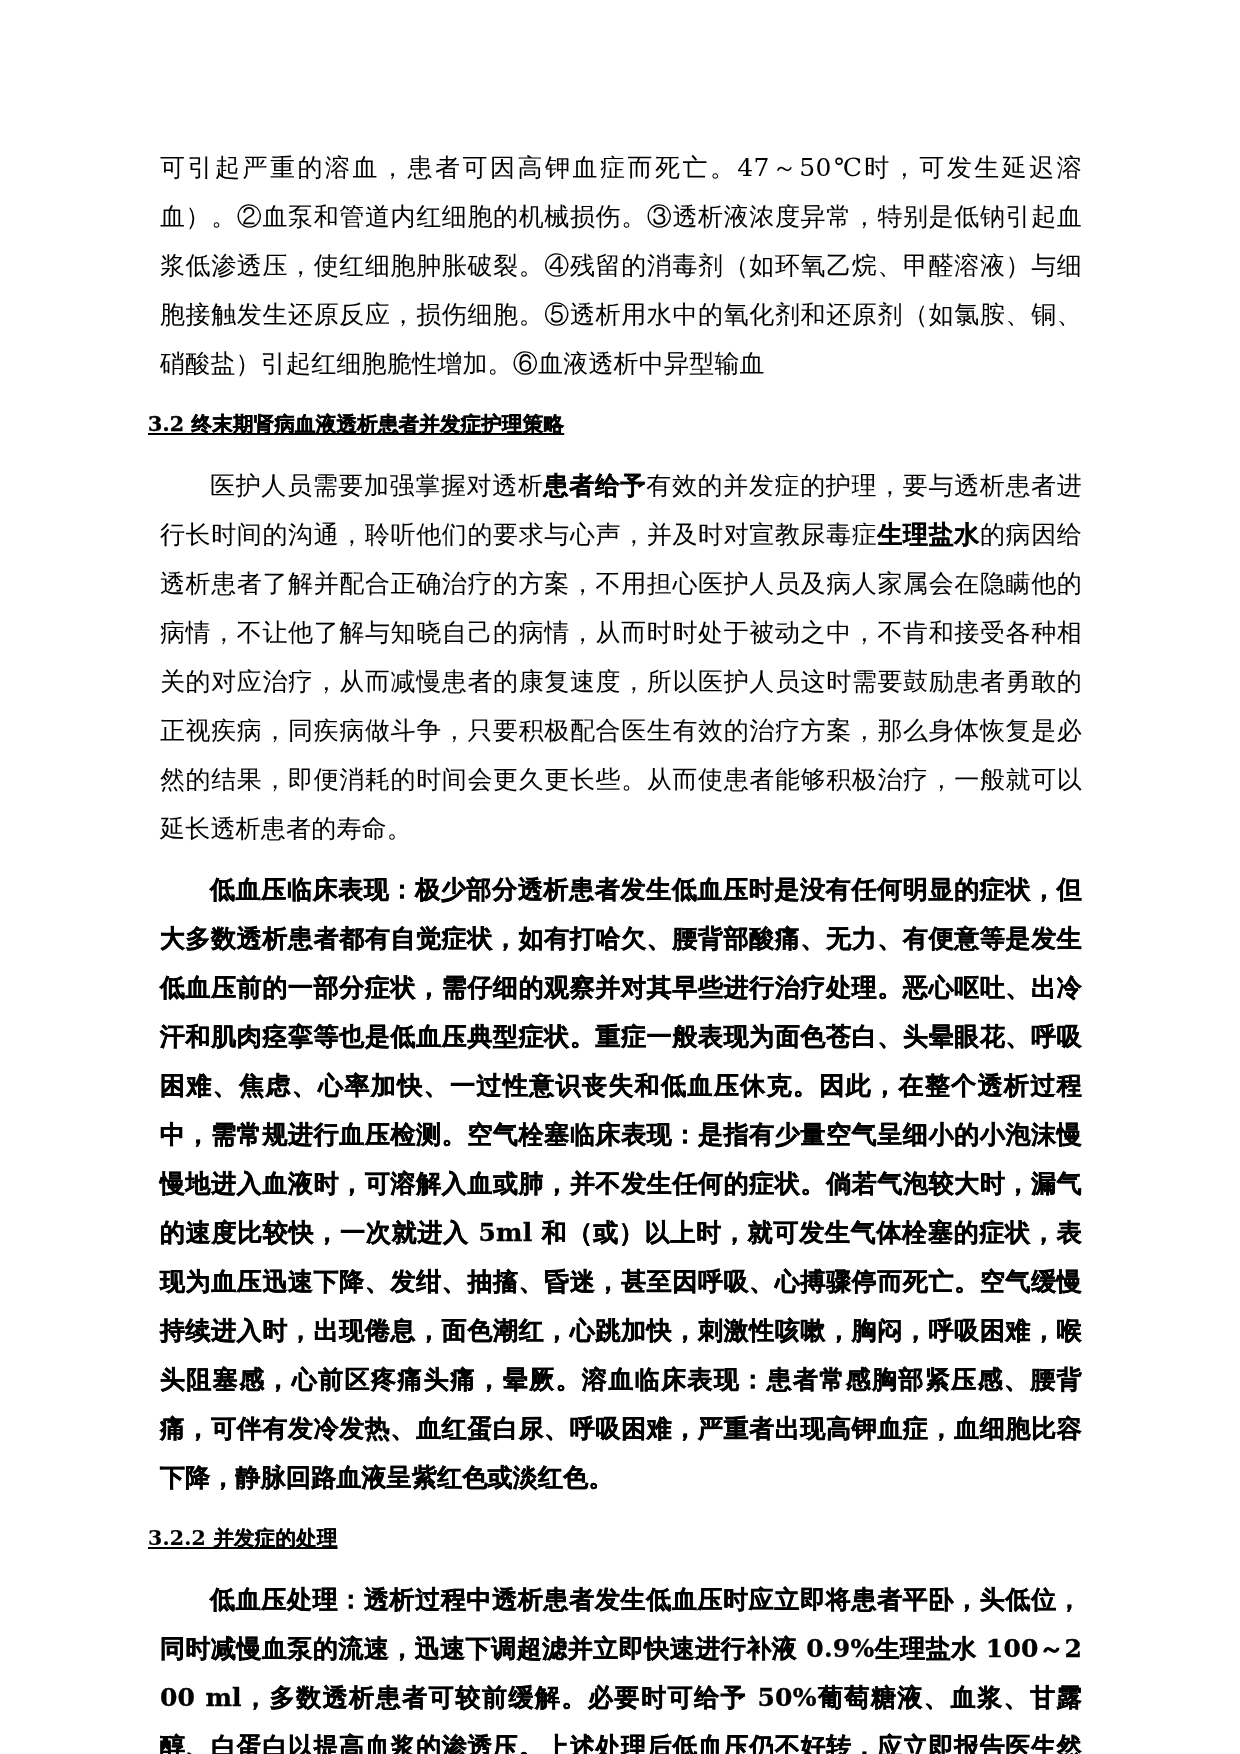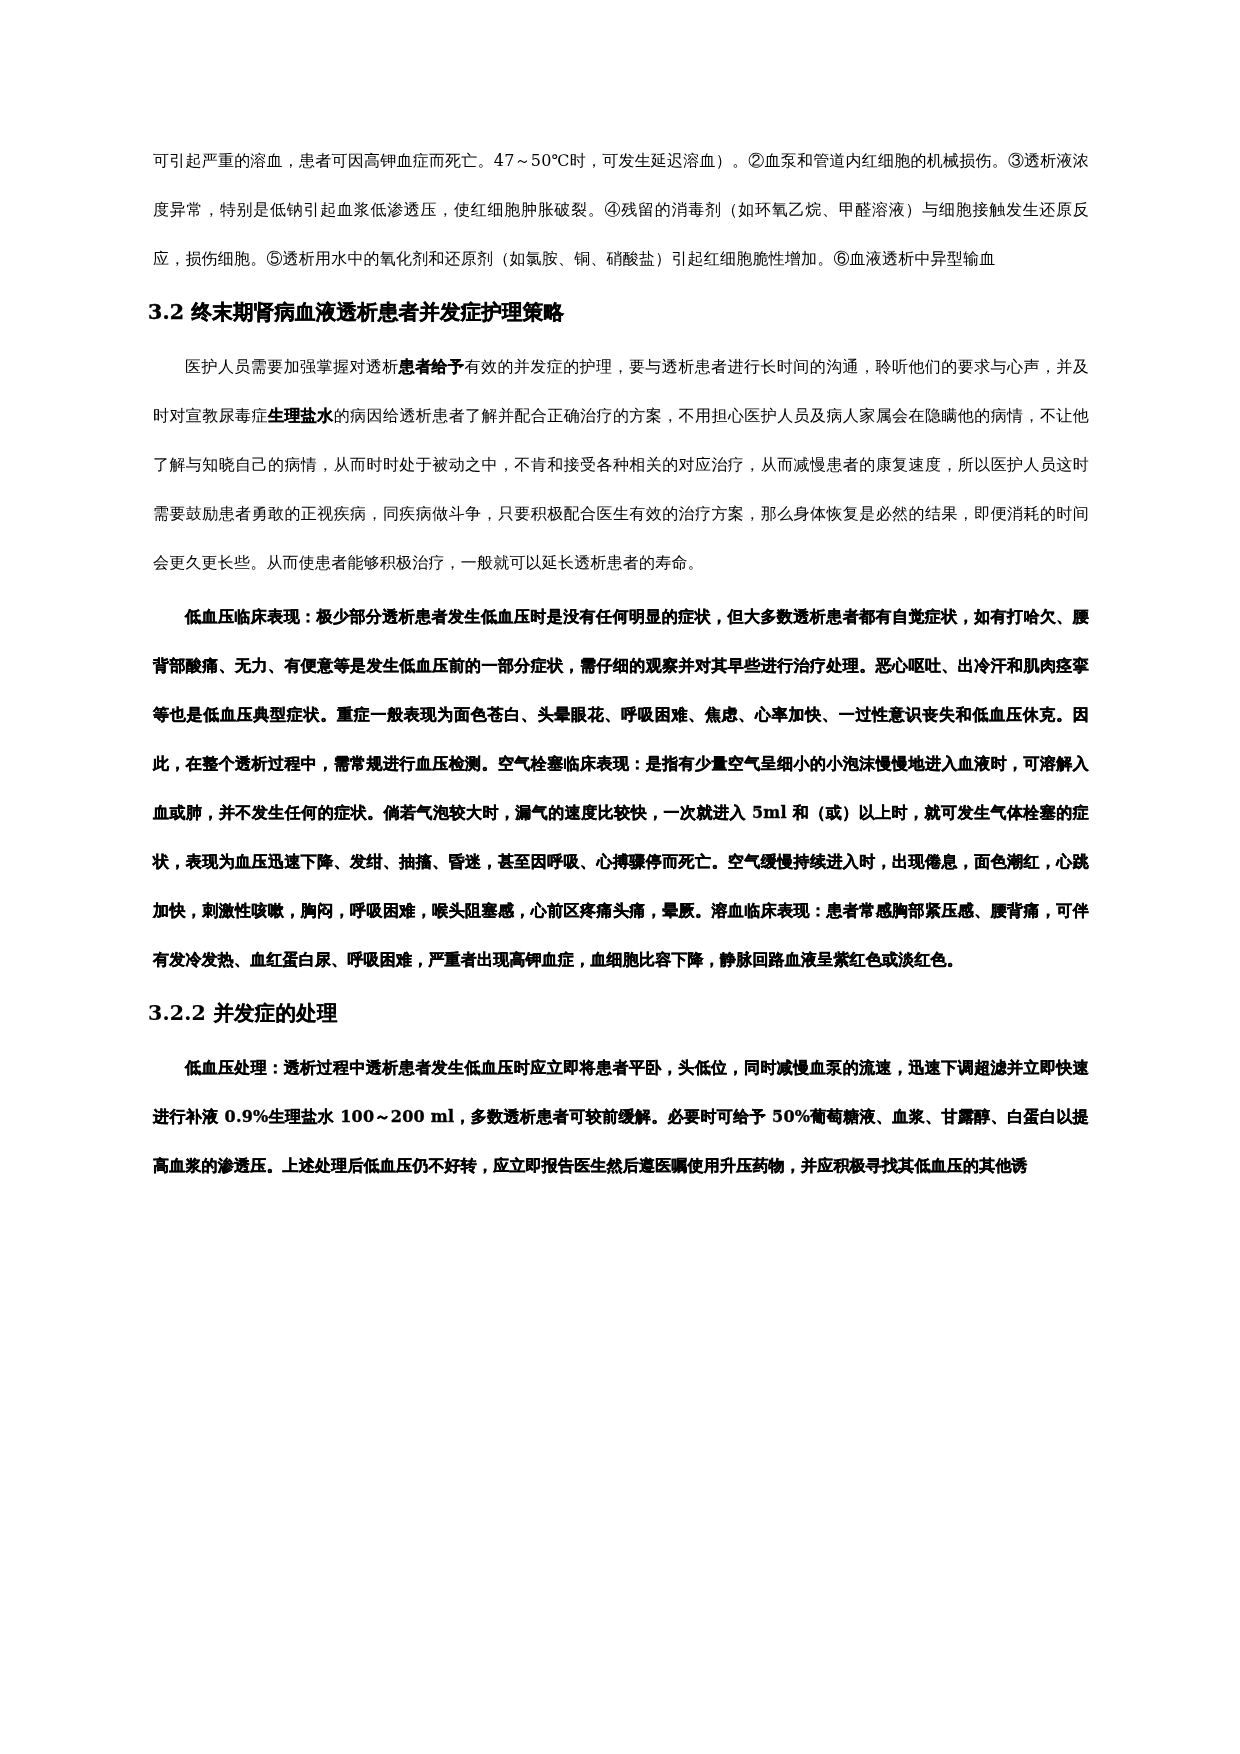--- a/index.html
+++ b/index.html
@@ -21,39 +21,40 @@
     overflow: hidden;
   }
   .content {
     position: absolute;
     left: 148px;
     top: 131px;
     width: 946px;
   }
   
   .para {
-    font-size: 16px;
+    font-size: 25px;
     line-height: 49px;
     text-align: justify;
     text-justify: inter-ideograph;
-    margin: 5px;
+    margin: 12px;
     letter-spacing: 0.2px;
     word-break: break-all;
   }
   .para.indent {
     text-indent: 2em;
   }
   
   .heading {
     font-size: 20.5px;
     line-height: 49px;
     margin: 0;
     font-weight: bold;
     letter-spacing: 0.2px;
     text-align: left;
+    text-decoration: underline;
   }
   
   .heading.level2 {
     font-weight: bold;
     -webkit-text-stroke: 0.45px #000;
   }
   .heading.level3 {
     font-weight: bold;
     -webkit-text-stroke: 0.15px #000;
   }

